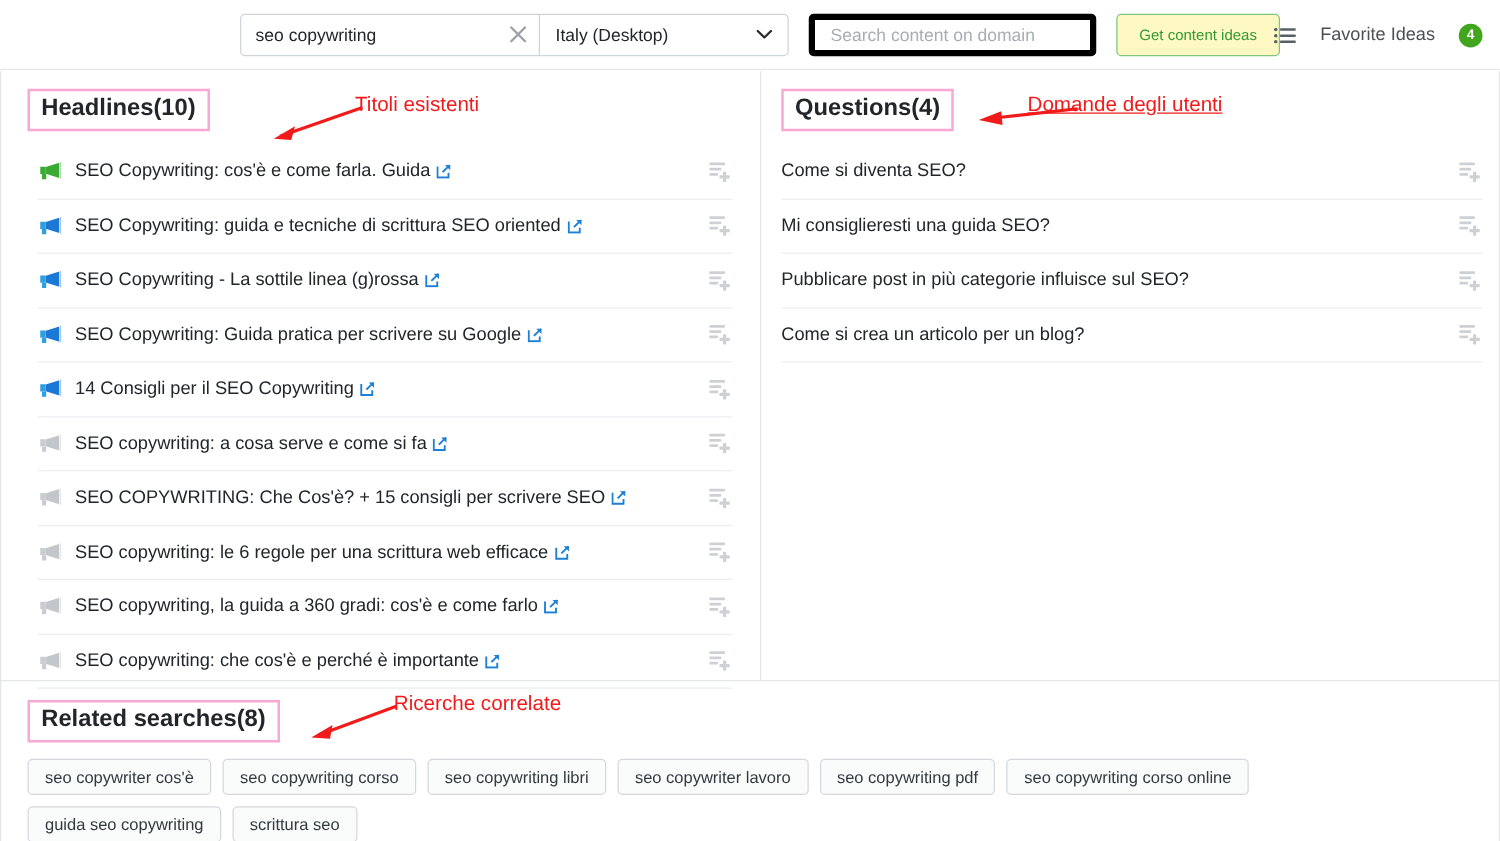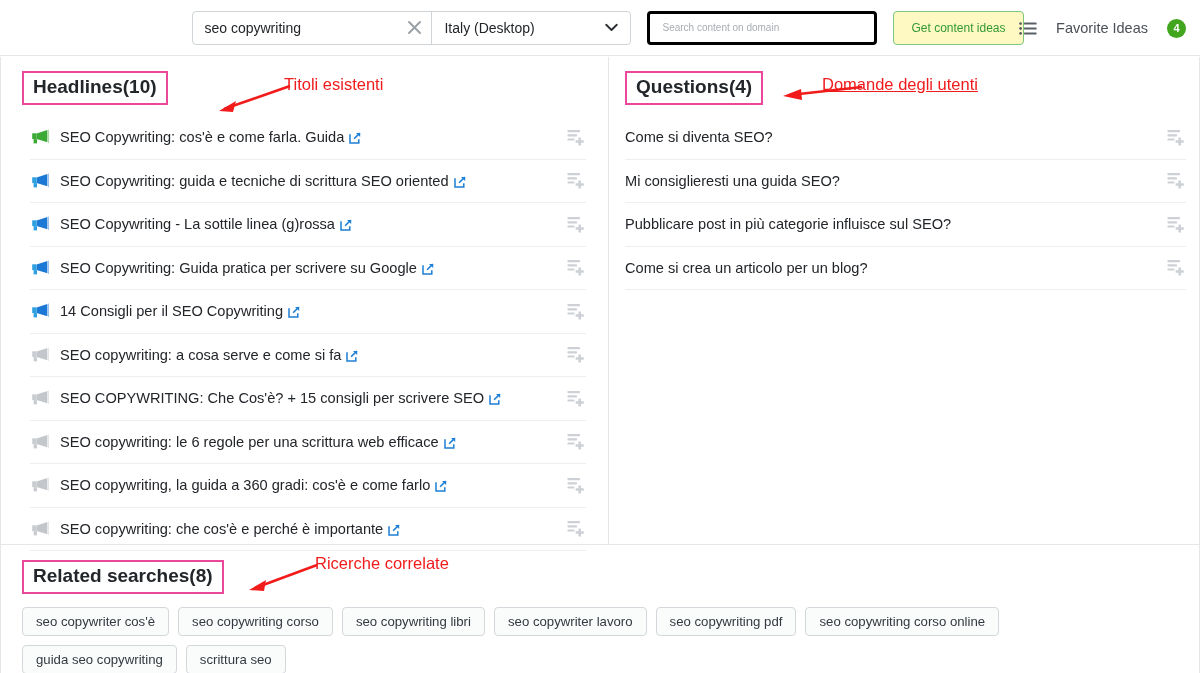--- a/index.html
+++ b/index.html
@@ -53,26 +53,26 @@
     display: flex; align-items: center; justify-content: space-between;
     padding: 0 12px 0 12px;
     font-size: 14px; color: #222529;
     cursor: pointer;
   }
   .caret { display: block; }
 
   .domain-input {
     margin-left: 16px;
     width: 230px; height: 34px;
-    border: 3px solid #000000;
+    border: 5px solid #000000;
     border-radius: 4px;
     background: #fff;
     display: flex; align-items: center;
     padding: 0 12px;
-    font-size: 10px;
+    font-size: 14px;
     color: #a7adb3;
     white-space: nowrap; overflow: hidden;
     cursor: text;
   }
   .ideas-btn {
     margin-left: 16px;
     height: 34px;
     padding: 0 17px;
     border: 1px solid #7ec67e;
     border-radius: 4px;
@@ -116,21 +116,21 @@
   .sec-title {
     display: inline-block;
     margin: 0;
     font-size: 19px;
     color: #222529;
     font-weight: bold;
   }
   .title-wrap { padding: 14px 0 0 0; }
   .title-box {
     display: inline-block;
-    border: 2px solid #ec4899;
+    border: 2px solid #f9a8d4;
     padding: 3px 9px 5px 9px;
   }
   .title-left { margin-left: 22px; }
   .title-right { margin-left: 16px; }
 
   
   .anno {
     position: absolute;
     color: #f21b1b;
     font-size: 16.5px;

